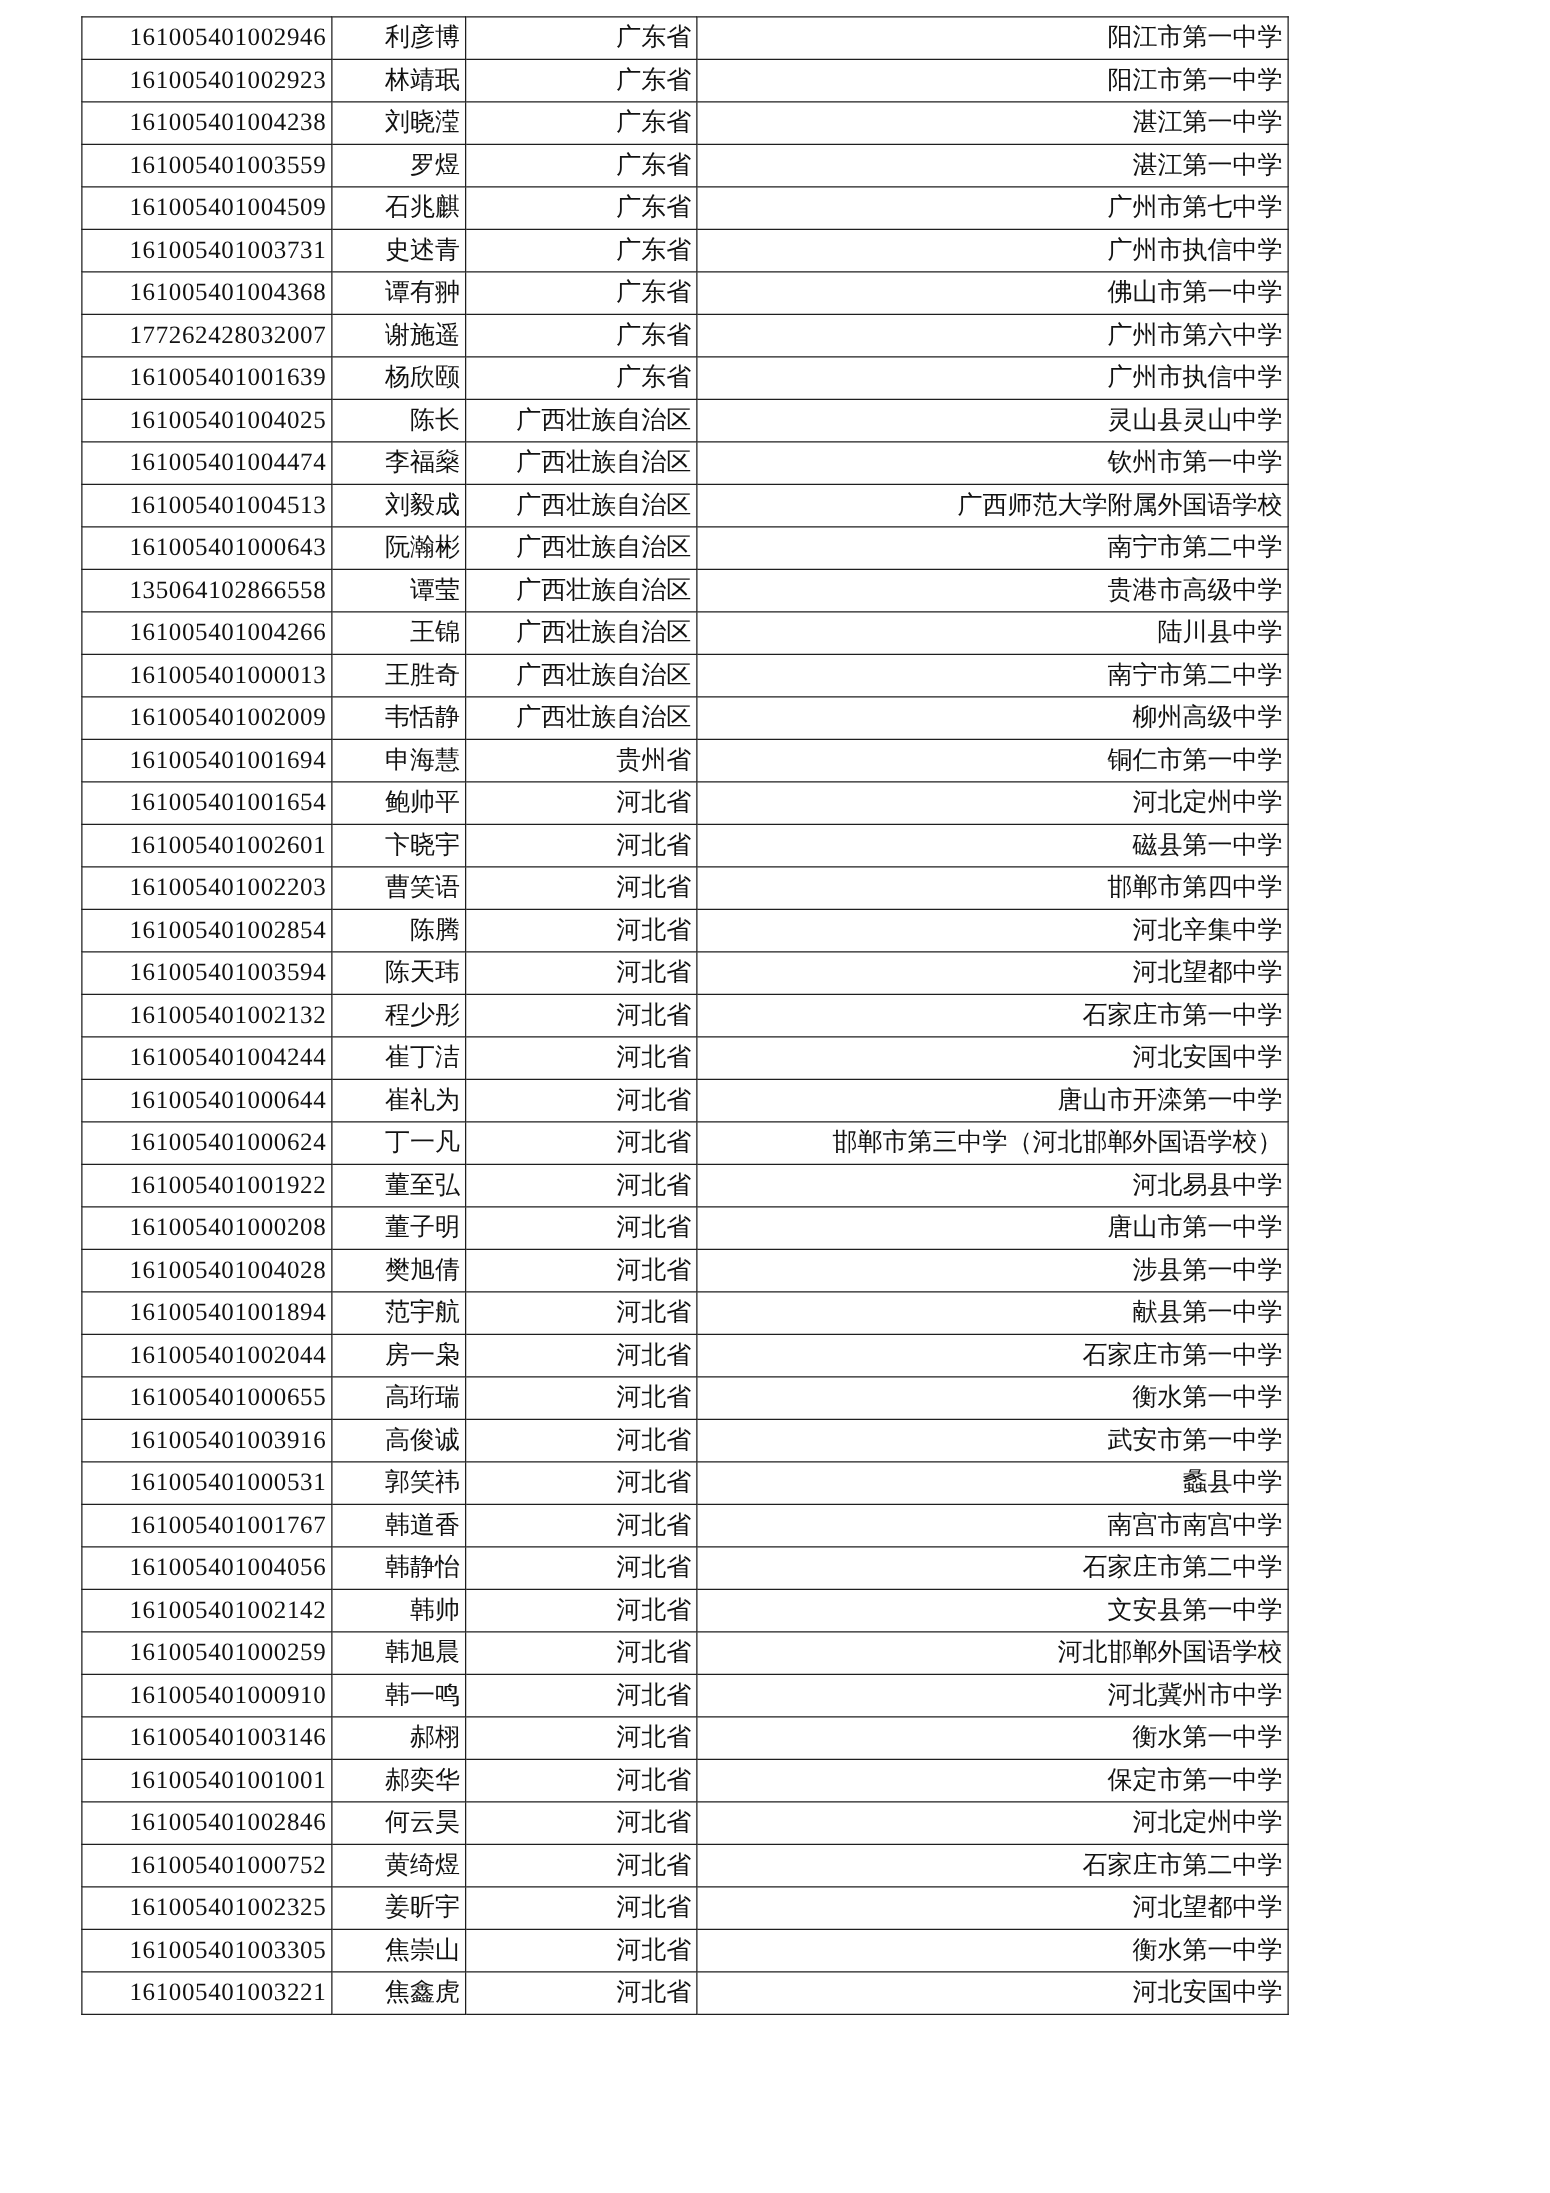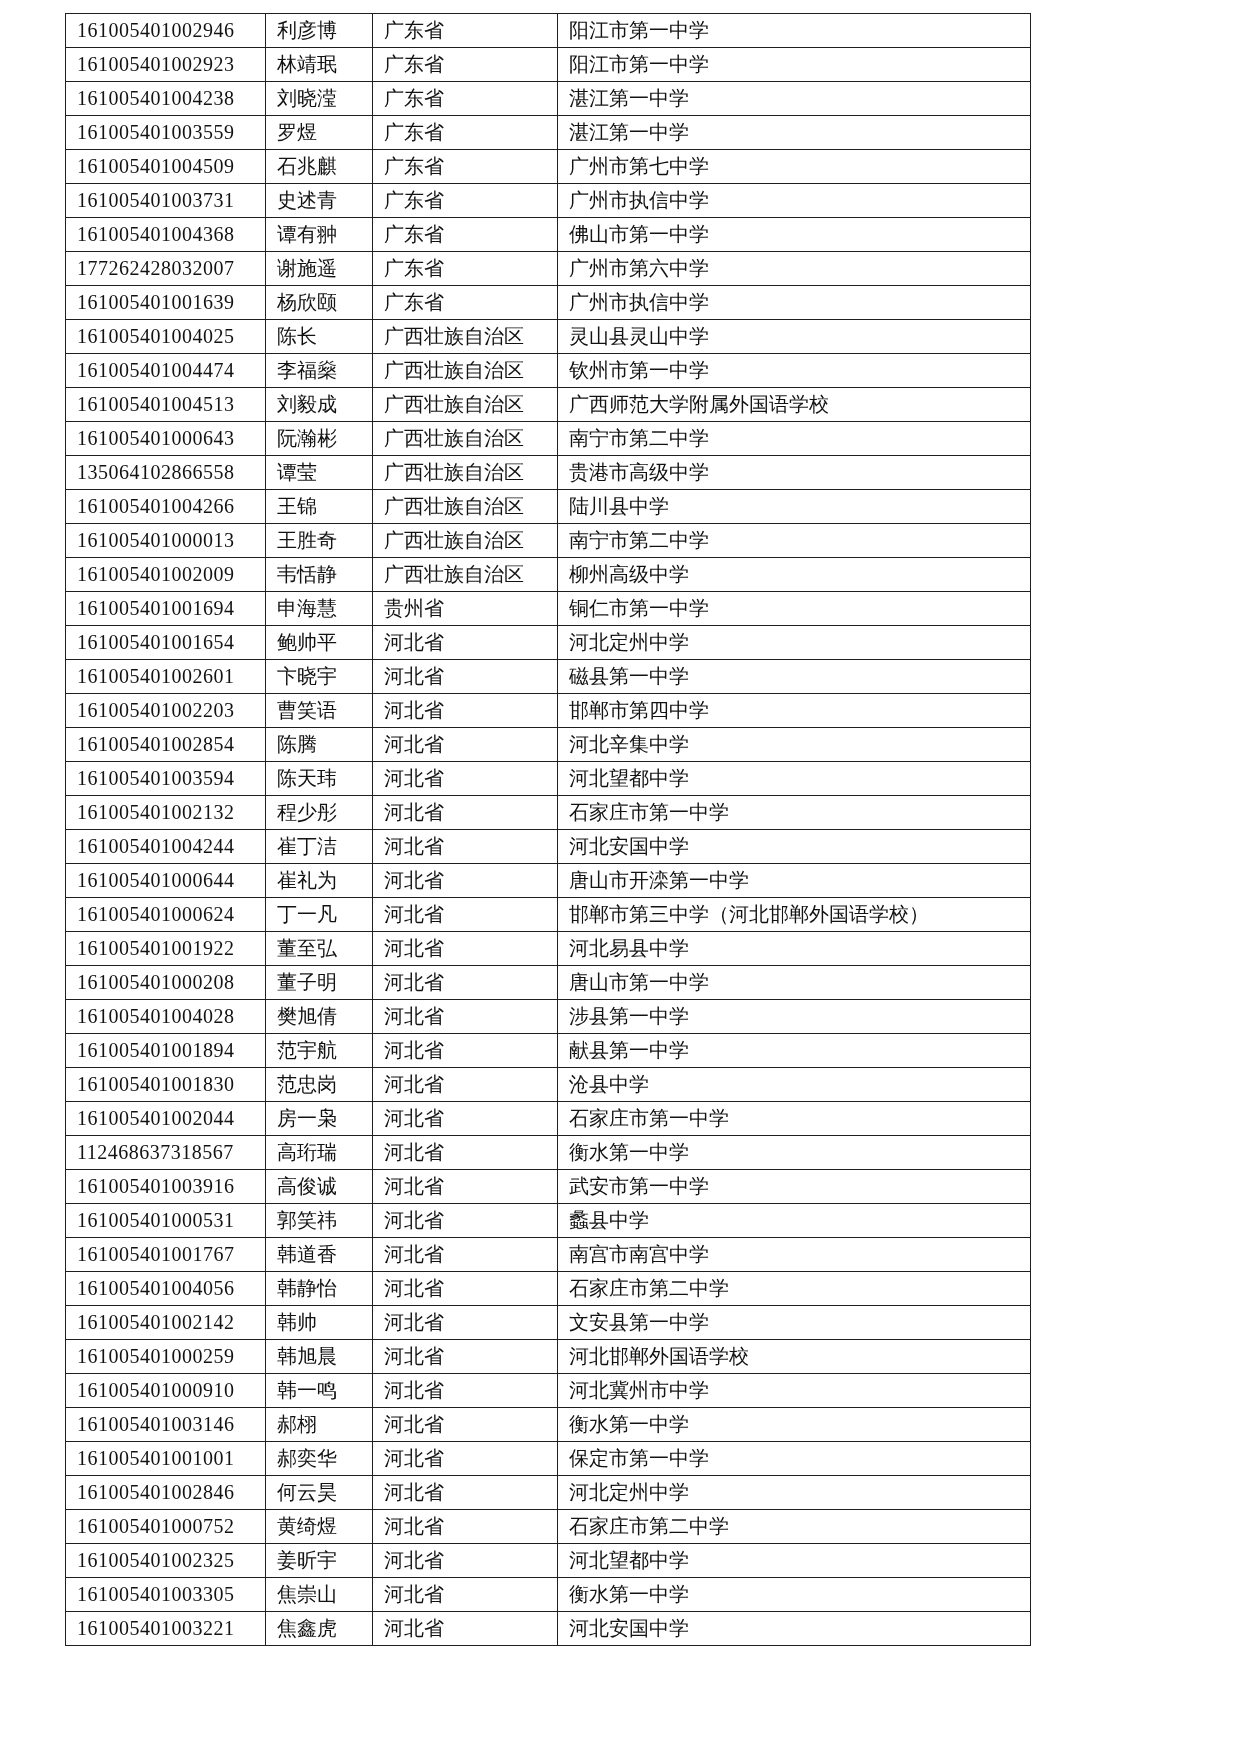--- a/index.html
+++ b/index.html
@@ -22,20 +22,21 @@
     background: #ffffff;
     overflow: hidden;
   }
   table.roster {
     position: absolute;
     left: 65px;
     top: 13px;
     width: 965px;
     border-collapse: collapse;
     table-layout: fixed;
+    text-align: right;
   }
   table.roster td {
     border: 1px solid #1f1f1f;
     height: 33px;
     line-height: 33px;
     padding: 0 4px 0 11px;
     font-size: 20px;
     color: #121212;
     white-space: nowrap;
     overflow: hidden;
@@ -237,33 +238,27 @@
           <td class="cell-province">河北省</td>
           <td class="cell-school">涉县第一中学</td>
         </tr>
         <tr>
           <td class="cell-id">161005401001894</td>
           <td class="cell-name">范宇航</td>
           <td class="cell-province">河北省</td>
           <td class="cell-school">献县第一中学</td>
         </tr>
         <tr>
-          <td class="cell-id">161005401001830</td>
-          <td class="cell-name">范忠岗</td>
-          <td class="cell-province">河北省</td>
-          <td class="cell-school">沧县中学</td>
-        </tr>
-        <tr>
           <td class="cell-id">161005401002044</td>
           <td class="cell-name">房一枭</td>
           <td class="cell-province">河北省</td>
           <td class="cell-school">石家庄市第一中学</td>
         </tr>
         <tr>
-          <td class="cell-id">112468637318567</td>
+          <td class="cell-id">161005401000655</td>
           <td class="cell-name">高珩瑞</td>
           <td class="cell-province">河北省</td>
           <td class="cell-school">衡水第一中学</td>
         </tr>
         <tr>
           <td class="cell-id">161005401003916</td>
           <td class="cell-name">高俊诚</td>
           <td class="cell-province">河北省</td>
           <td class="cell-school">武安市第一中学</td>
         </tr>

